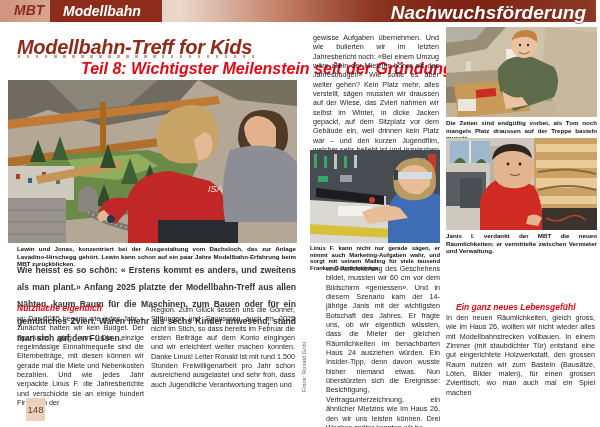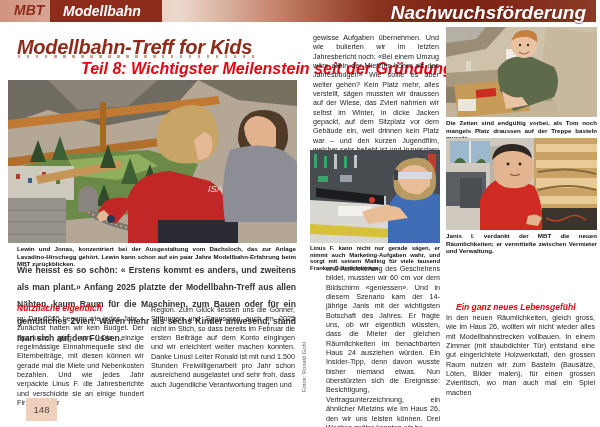--- a/index.html
+++ b/index.html
@@ -17,21 +17,21 @@
   .abs{position:absolute;}
   .title{left:17px;top:36px;font-size:20px;font-weight:bold;font-style:italic;color:#8e2c1c;letter-spacing:-.3px;}
   .dotted{left:18px;top:55px;width:236px;height:3px;
     background:repeating-linear-gradient(90deg,#cfa08e 0 2.5px,transparent 2.5px 9px);}
   .subtitle{left:81px;top:60px;font-size:16px;font-weight:bold;font-style:italic;color:#e30613;}
   .caption{font-size:6.2px;font-weight:bold;line-height:7.6px;color:#111;text-align:justify;}
   .caption.sm{font-size:5.9px;line-height:6.6px;}
   .body{font-size:7.2px;line-height:9.35px;color:#242424;text-align:justify;}
   .intro{left:17px;top:262px;width:279px;font-size:8.6px;font-weight:bold;line-height:17px;color:#333;text-align:justify;}
   .redhead{font-size:8.5px;font-weight:bold;font-style:italic;color:#e30613;}
-  .pagenum{width:31px;height:23px;background:#eed0bc;color:#4c443e;font-size:9.5px;
+  .pagenum{width:19px;height:23px;background:#eed0bc;color:#4c443e;font-size:9.5px;
     display:flex;align-items:center;justify-content:center;}
   .credit{left:301px;top:302px;height:90px;font-size:5.8px;color:#666;
     writing-mode:vertical-rl;transform:rotate(180deg);text-align:left;}
   .photo{display:block;}
   p{margin:0;}
 </style>
 </head>
 <body>
 
 <div class="spread">

